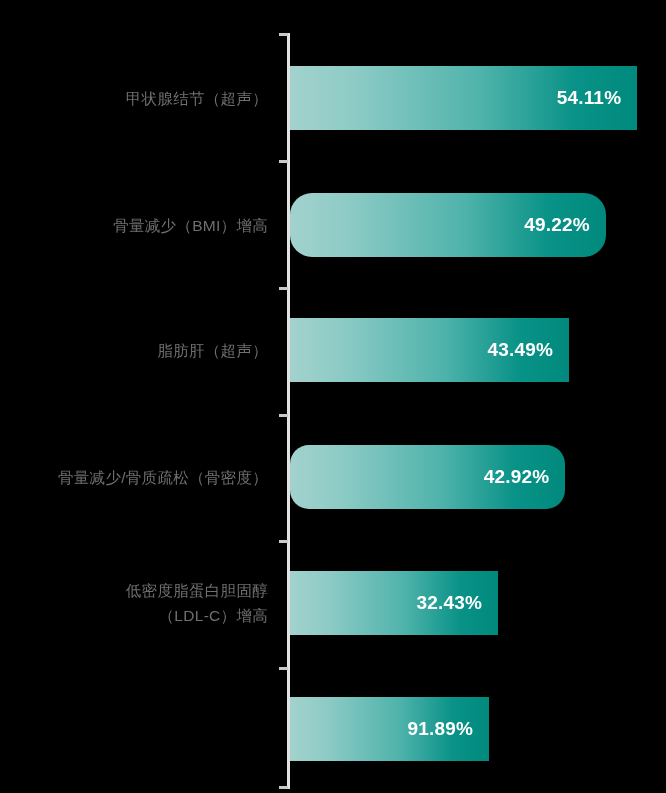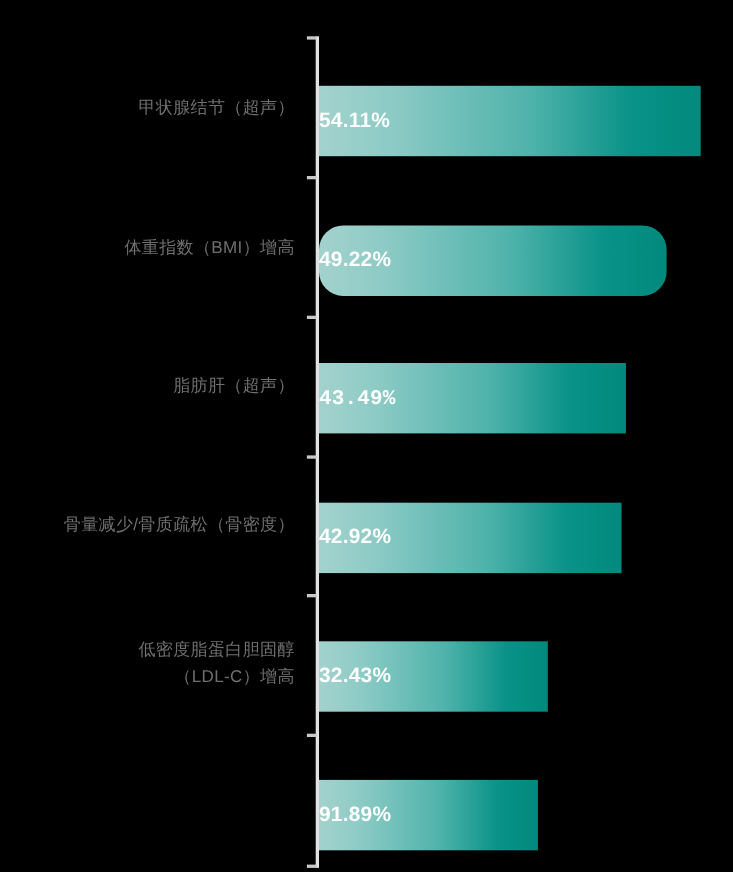--- a/index.html
+++ b/index.html
@@ -71,27 +71,29 @@
     font-size: 15.5px;
     line-height: 25px;
     letter-spacing: 0.3px;
     white-space: pre-line;
   }
 
   
   .bar {
     position: absolute;
     left: 290px;
-    top: 12px;
+    top: 0;
     height: 64px;
     background: linear-gradient(90deg, #a3d2cd 0%, #8ecbc6 18%, #4fb3ab 55%, #099287 82%, #00897c 100%);
     display: flex;
     align-items: center;
+    justify-content: flex-end;
     box-sizing: border-box;
     padding-right: 16px;
+    padding-left: 19px;
   }
   .bar-value {
     color: #ffffff;
     font-size: 19px;
     font-weight: bold;
     letter-spacing: 0.2px;
   }
 </style>
 </head>
 <body>
@@ -110,36 +112,36 @@
   <div class="rows">
 
     <div class="row" style="top:66px;">
       <div class="row-label">甲状腺结节（超声）</div>
       <div class="bar" style="width: 347.245px;">
         <span class="bar-value">54.11%</span>
       </div>
     </div>
 
     <div class="row" style="top:193px;">
-      <div class="row-label">体重指数（BMI）增高</div>
+      <div class="row-label">骨量减少（BMI）增高</div>
       <div class="bar" style="width: 315.864px; border-radius: 22px;">
         <span class="bar-value">49.22%</span>
       </div>
     </div>
 
     <div class="row" style="top:318px;">
       <div class="row-label">脂肪肝（超声）</div>
-      <div class="bar" style="width: 279.092px; font-family: Liberation Mono, monospace;">
+      <div class="bar" style="width: 279.092px;">
         <span class="bar-value">43.49%</span>
       </div>
     </div>
 
     <div class="row" style="top:445px;">
       <div class="row-label">骨量减少/骨质疏松（骨密度）</div>
-      <div class="bar" style="width: 275.434px;">
+      <div class="bar" style="width: 275.434px; border-radius: 19px;">
         <span class="bar-value">42.92%</span>
       </div>
     </div>
 
     <div class="row" style="top:571px;">
       <div class="row-label">低密度脂蛋白胆固醇
 （LDL-C）增高</div>
       <div class="bar" style="width: 208.116px;">
         <span class="bar-value">32.43%</span>
       </div>

